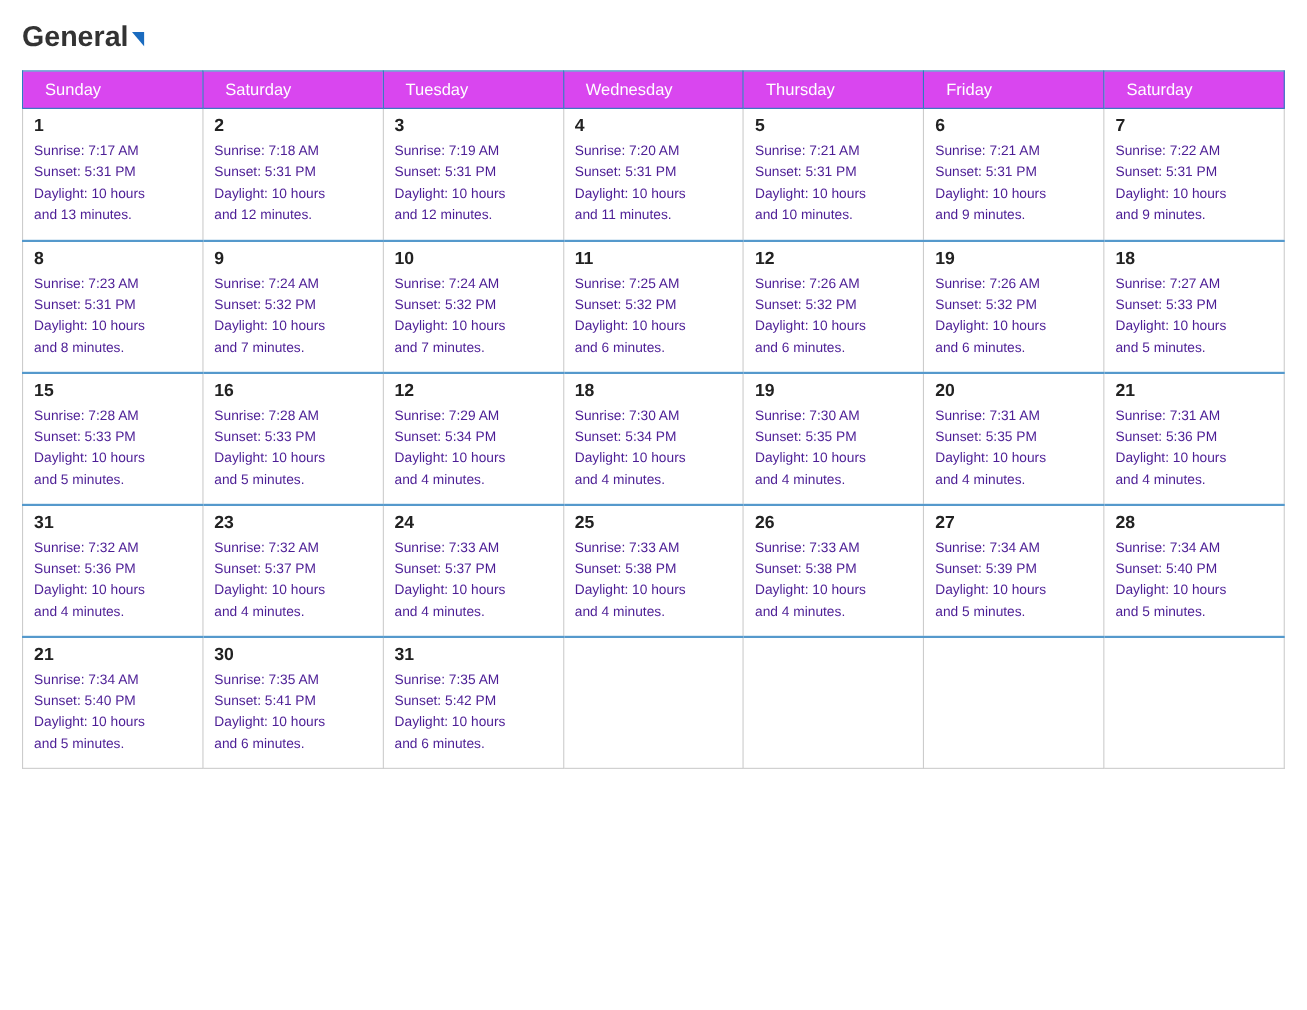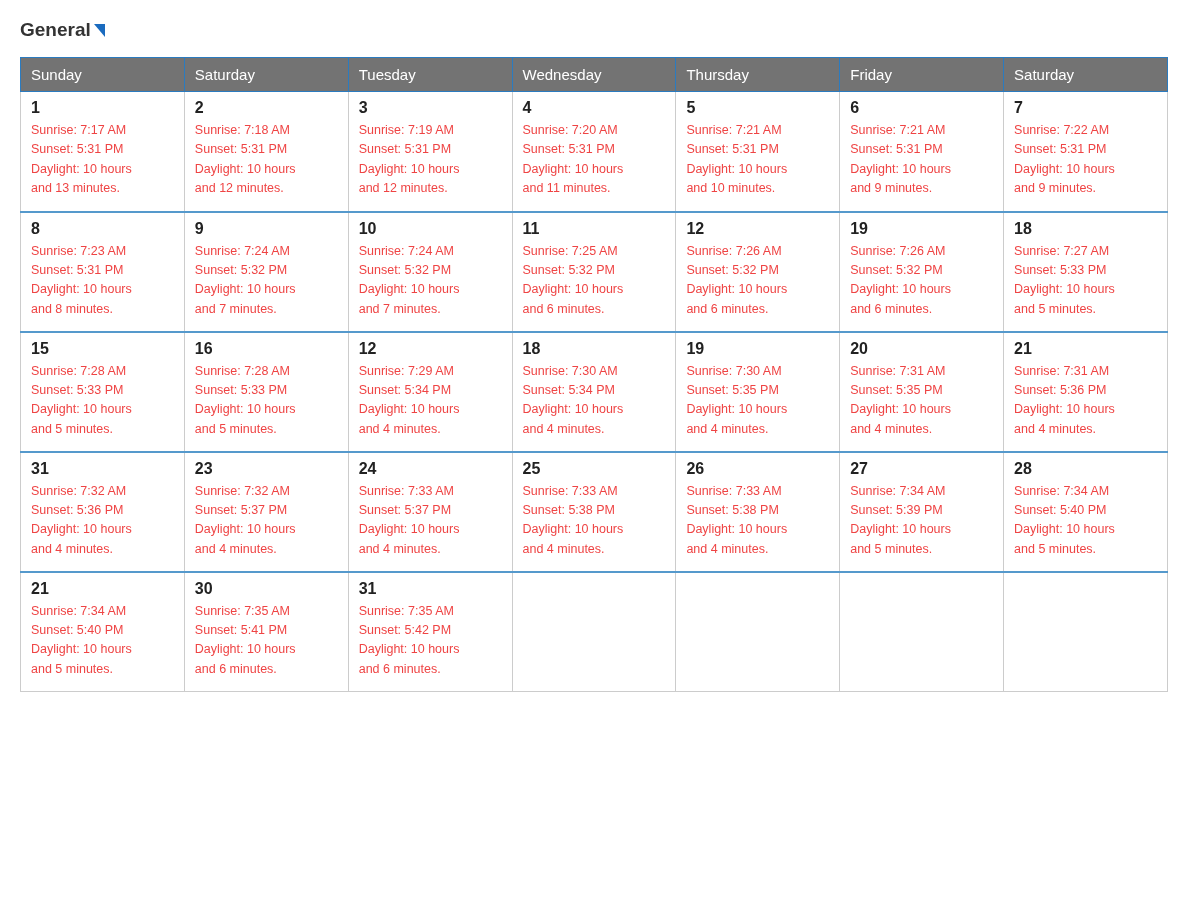--- a/index.html
+++ b/index.html
@@ -16,21 +16,21 @@
       justify-content: space-between;
       align-items: flex-start;
       margin-bottom: 18px;
     }
     .logo {
       display: flex;
       flex-direction: column;
       align-items: flex-start;
     }
     .logo-text {
-      font-size: 19px;
+      font-size: 26px;
       font-weight: bold;
       color: #333;
       line-height: 1;
     }
     .logo-line2 {
       font-size: 22px;
       font-weight: bold;
       color: #1a6bbf;
     }
     .title-block {
@@ -46,25 +46,25 @@
       font-size: 20px;
       color: #444;
       margin-top: 4px;
     }
     table {
       width: 100%;
       border-collapse: collapse;
       table-layout: fixed;
     }
     thead tr th {
-      background: #737373;
+      background: #d946ef;
       color: #fff;
       font-size: 15px;
       font-weight: normal;
-      padding: 8px 10px;
+      padding: 8px 20px;
       text-align: left;
       border: 1px solid #2b7bbf;
     }
     tbody tr td {
       border: 1px solid #ccc;
       vertical-align: top;
       padding: 7px 10px;
       font-size: 13px;
       height: 120px;
       background: #fff;
@@ -73,21 +73,21 @@
       background: #fff;
     }
     .day-num {
       font-size: 16px;
       font-weight: bold;
       color: #222;
       margin-bottom: 4px;
     }
     .day-info {
       font-size: 12.5px;
-      color: #ef4444;
+      color: #4c1d95;
       line-height: 1.55;
     }
     
     tbody tr:not(:first-child) td {
       border-top: 2px solid #5599cc;
     }
   </style>
 </head>
 <body>
 

